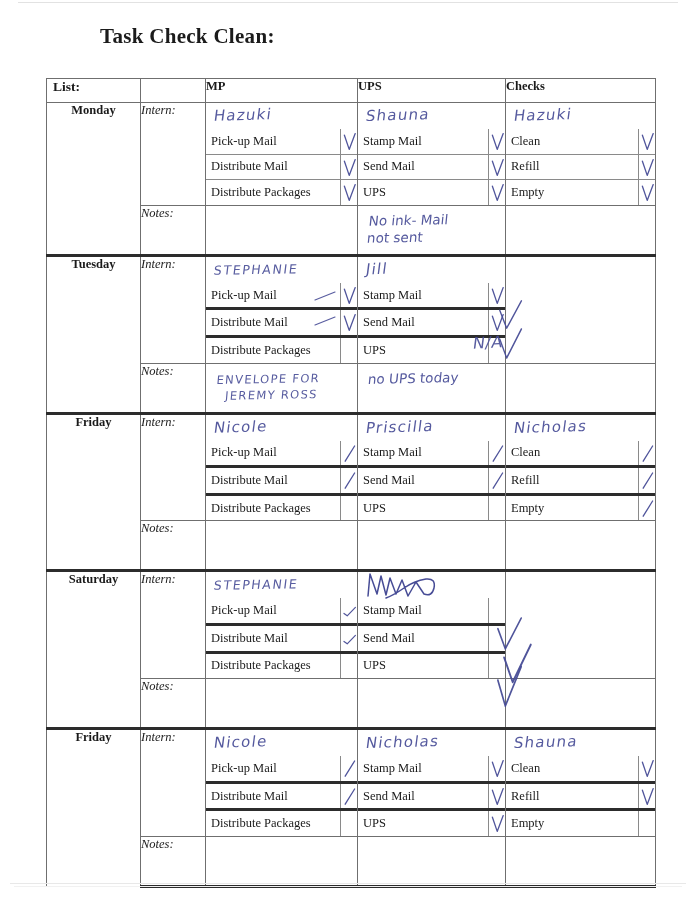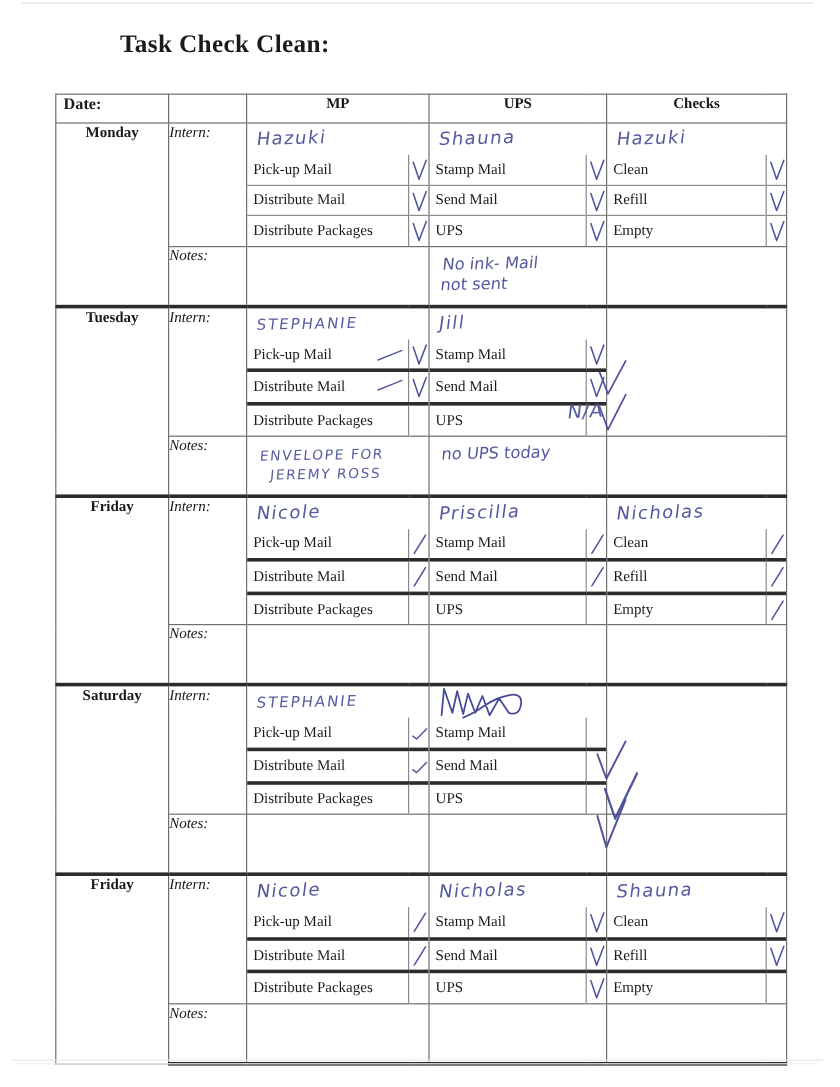--- a/index.html
+++ b/index.html
@@ -49,21 +49,21 @@
   col.c-mp{width:135px;}
   col.c-mpck{width:17px;}
   col.c-ups{width:131px;}
   col.c-upsck{width:17px;}
   col.c-chk{width:133px;}
   col.c-chkck{width:17px;}
 
   
   .hdr td{
     height:23px;
-    text-align:center;
+    text-align:left;
     font-weight:700;
     font-size:13px;
     border-bottom:3px solid #2c2c2c;
   }
   .hdr td.date-c{text-align:left;padding-left:6px;font-size:13.5px;}
 
   .daycell{
     text-align:center;
     font-weight:700;
     font-size:13.5px;
@@ -191,21 +191,21 @@
         <col class="c-lab">
       <col class="c-mp">
         <col class="c-mpck">
       <col class="c-ups">
         <col class="c-upsck">
       <col class="c-chk">
         <col class="c-chkck">
     </colgroup>
     <tbody id="tbody-root">
         <tr class="hdr">
-          <td class="date-c">Date:</td>
+          <td class="date-c">List:</td>
           <td></td>
           <td colspan="2">MP</td>
           <td colspan="2">UPS</td>
           <td colspan="2">Checks</td>
         </tr>
         <tr class="taskrow">
           <td class="daycell" rowspan="2">Monday</td>
           <td class="labcell">Intern:</td>
           <td class="groupcell" colspan="2">
             <div class="internline">

